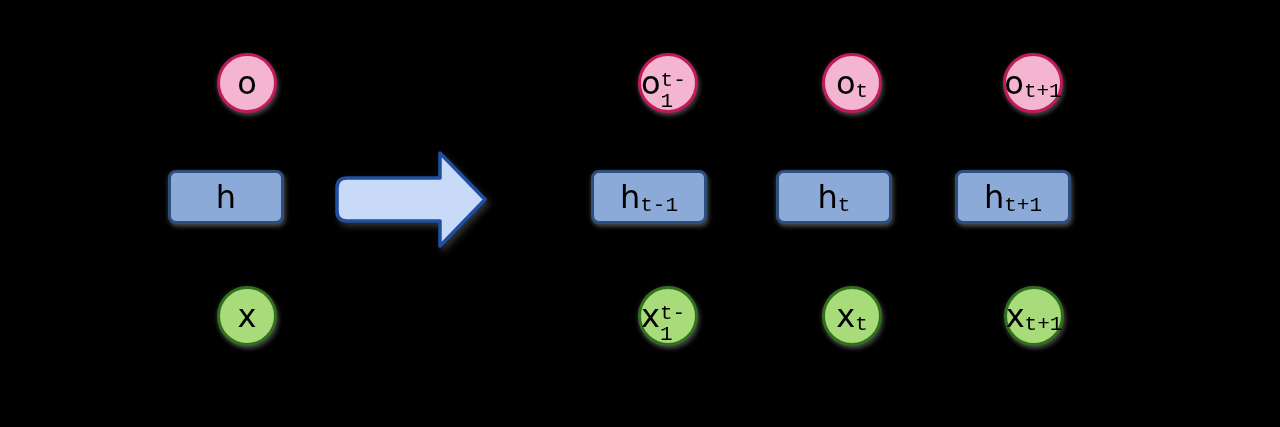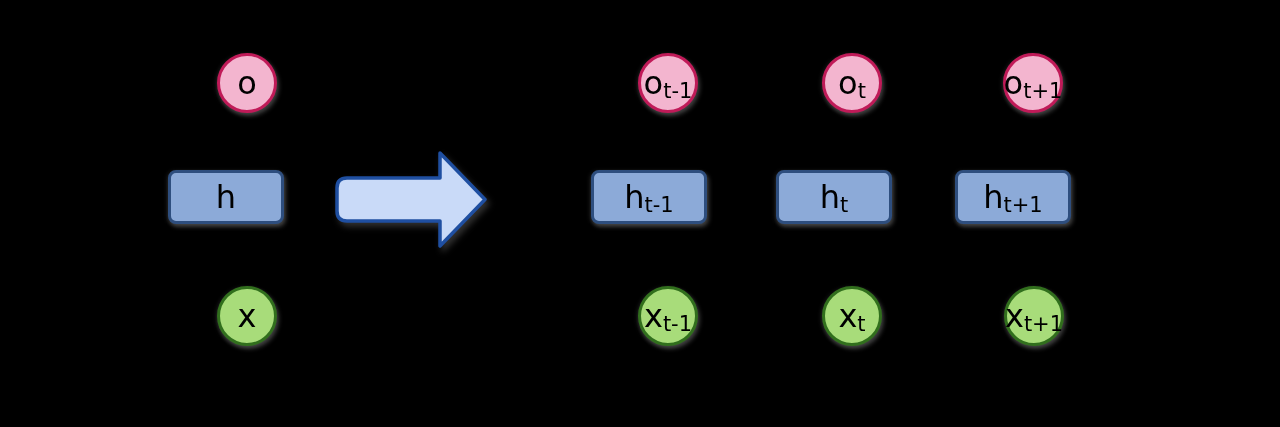--- a/index.html
+++ b/index.html
@@ -44,20 +44,21 @@
     background: #8caad8;
   }
   .output-circle { background: #f3b5cf; border-color: #c01a58; }
   .input-circle  { background: #a8dc7a; border-color: #316f1d; }
 
   .node .sub {
     font-size: 21px;
     line-height: 1;
     transform: translateY(8px);
     display: inline-block;
+    font-family: Liberation Mono, monospace;
   }
 
   
   .pos-o-fold { left: 217px; top: 53px; }
   .pos-h-fold { left: 168px; top: 170px; }
   .pos-x-fold { left: 217px; top: 286px; }
 
   
   .unfold-arrow {
     position: absolute;

